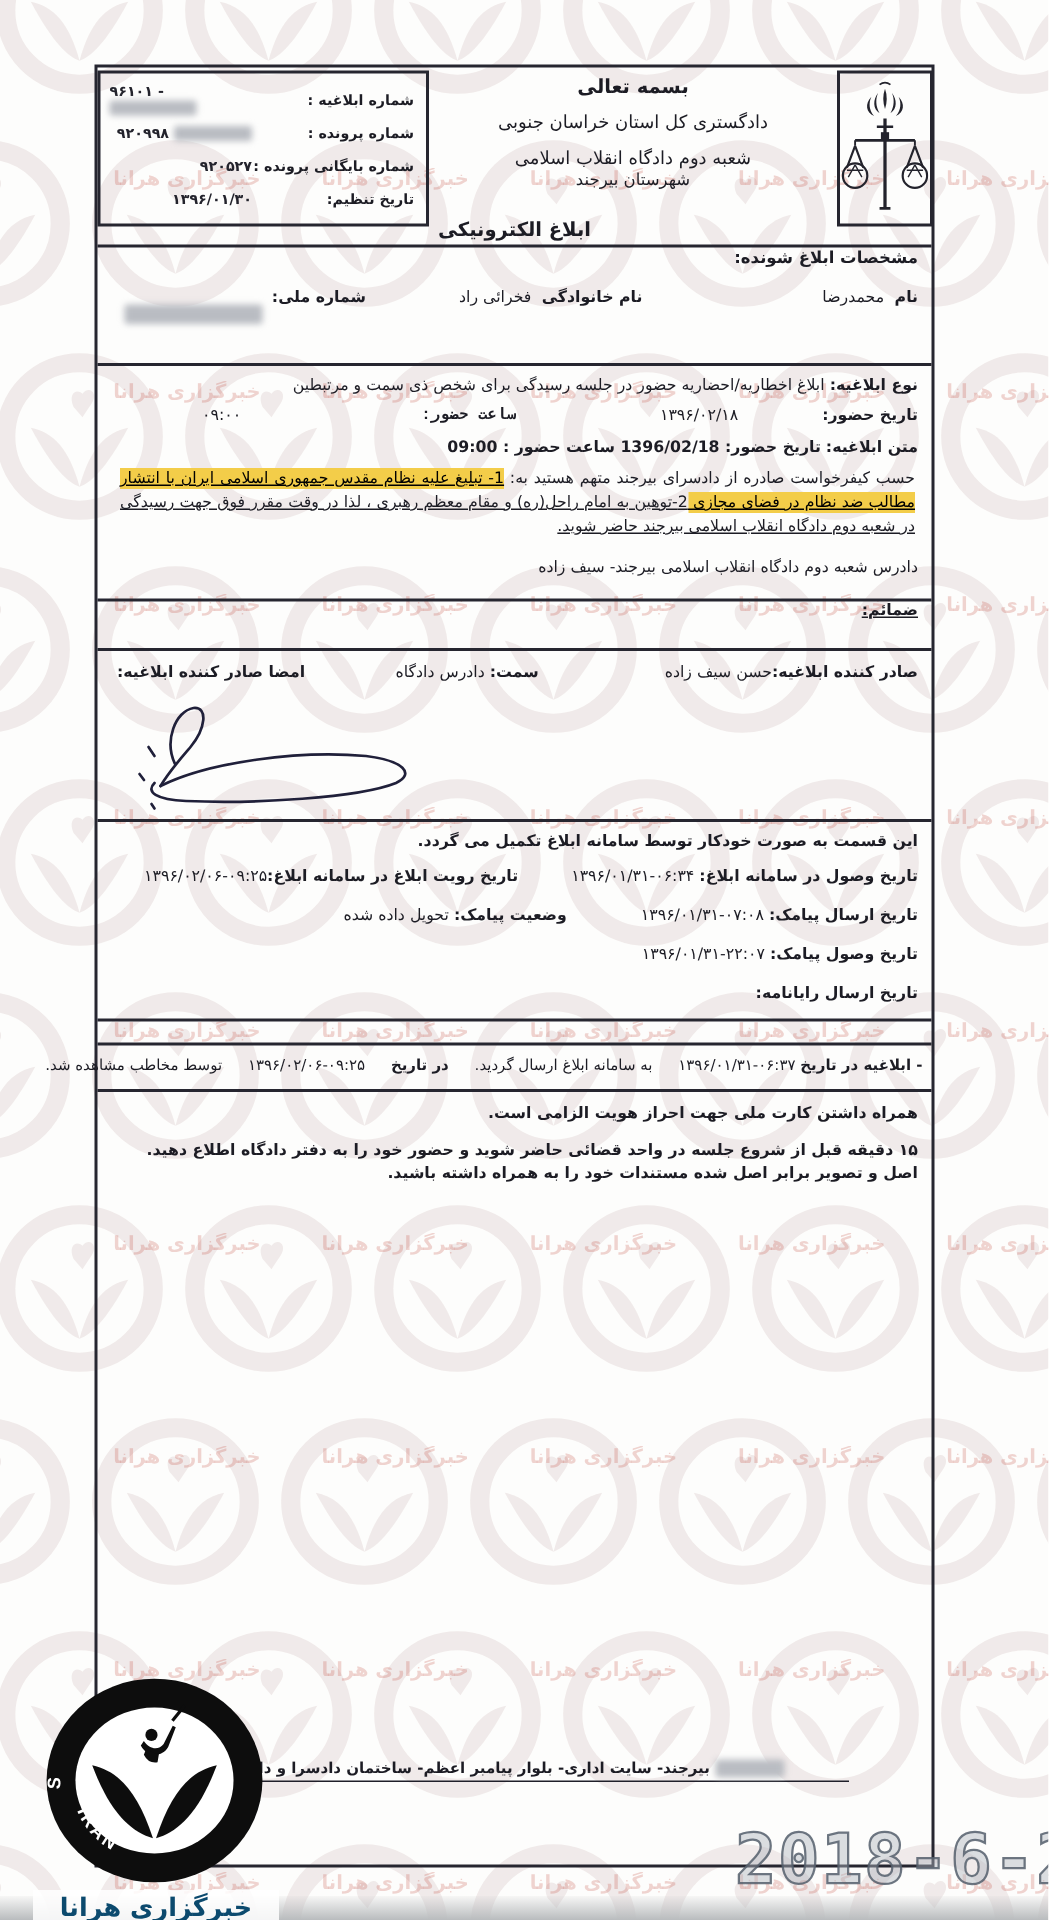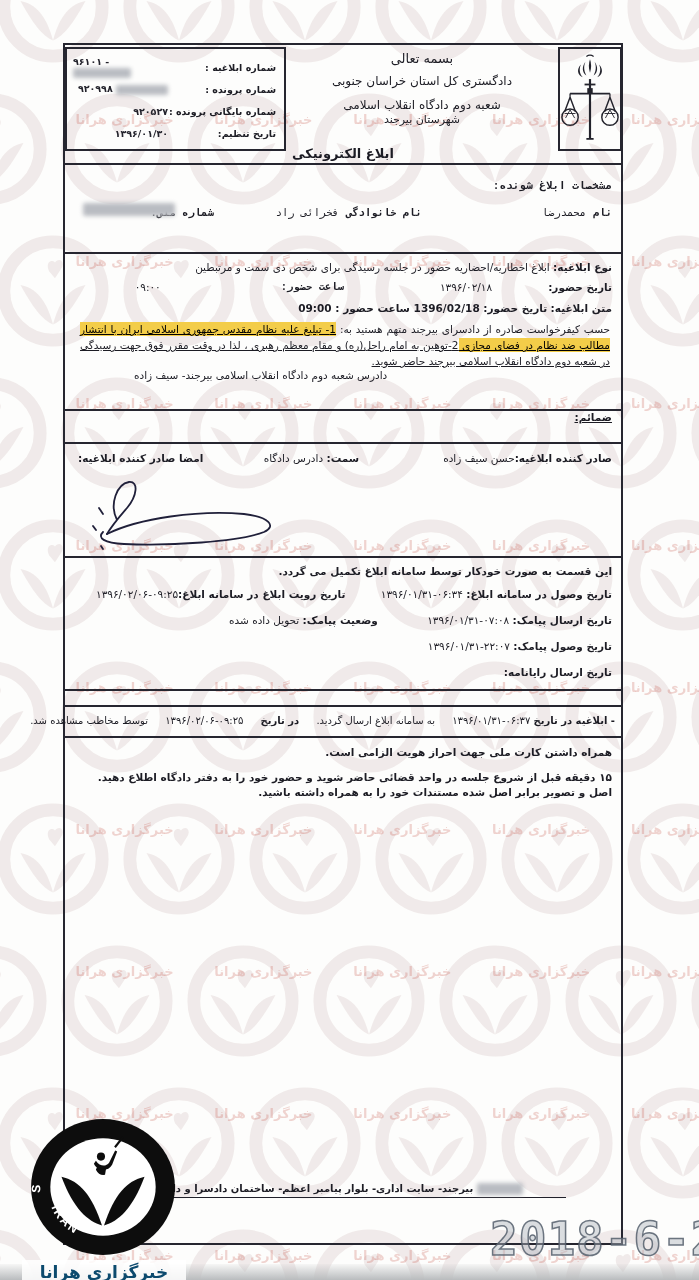--- a/index.html
+++ b/index.html
@@ -32,35 +32,35 @@
   }
   .info-row{display:flex;align-items:center;height:22px;}
   .info-row .lbl{font-weight:bold;width:108px;}
   .info-row .val{direction:ltr;unicode-bidi:embed;font-weight:bold;color:#23232c;}
   .emblem-box{
     position:absolute;right:-1px;top:2px;width:64px;height:104px;
     border:2px solid #262630;box-sizing:border-box;
     display:flex;align-items:center;justify-content:center;
   }
   .titles{position:absolute;right:70px;left:228px;top:6px;text-align:center;}
-  .t-bismillah{font-weight:normal;font-size:13px;margin-bottom:8px;}
+  .t-bismillah{font-weight:bold;font-size:13px;margin-bottom:8px;}
   .t-org{font-size:12px;margin-bottom:10px;}
   .t-branch{font-size:12px;}
   .t-city{font-size:11px;margin-top:1px;}
   .doc-type{
     position:absolute;bottom:2px;right:150px;left:150px;text-align:center;
     font-weight:bold;font-size:13px;
   }
   
   .censor{
     display:inline-block;background:#b9bcc2;border-radius:2px;
     filter:blur(2px);height:10px;vertical-align:middle;
   }
   
-  .sec-recipient{height:89px;padding:14px 9px;font-family:Liberation Mono, monospace;}
+  .sec-recipient{height:79px;padding:0 9px;}
   .sec-title{font-weight:bold;font-size:11px;}
   .recip-row{display:flex;align-items:center;margin-top:14px;}
   .recip-row .lbl{font-weight:bold;}
   .recip-row .val{margin-right:7px;}
   .g2{margin-right:120px;}
   .g3{margin-right:62px;}
   .recip-censor{position:absolute;left:18px;top:38px;width:92px;height:13px;}
   
   .sec-main{height:157px;padding:7px 9px 0 9px;}
   .line{margin-bottom:7px;}
@@ -70,21 +70,21 @@
   .row-hearing .hl2{font-weight:bold;margin-right:96px;font-family:Liberation Mono, monospace;}
   .row-hearing .ht{direction:ltr;unicode-bidi:embed;margin-right:120px;}
   .notice-body{
     margin:2px 2px 0 6px;text-align:justify;line-height:16px;font-size:10.5px;
   }
   .notice-body mark{
     background:#f3cd49;padding:1px 0;
     text-decoration:underline;text-decoration-thickness:1px;
   }
   .notice-body .post{text-decoration:underline;text-decoration-thickness:1px;}
-  .judge-line{text-align:left;padding-left:60px;font-size:10.5px;}
+  .judge-line{margin-top:13px;text-align:right;padding-left:60px;font-size:10.5px;}
   
   .sec-attach{height:33px;padding:0 9px;text-decoration:underline;}
   
   .sec-issuer{height:114px;padding:8px 9px;}
   .iss-row{display:flex;align-items:flex-start;}
   .iss-mid{margin-right:84px;}
   .iss-left{margin-right:auto;margin-left:4px;font-weight:bold;}
   .signature{position:absolute;left:14px;top:30px;}
   
   .sec-auto{height:133px;padding:7px 9px 0 9px;}

